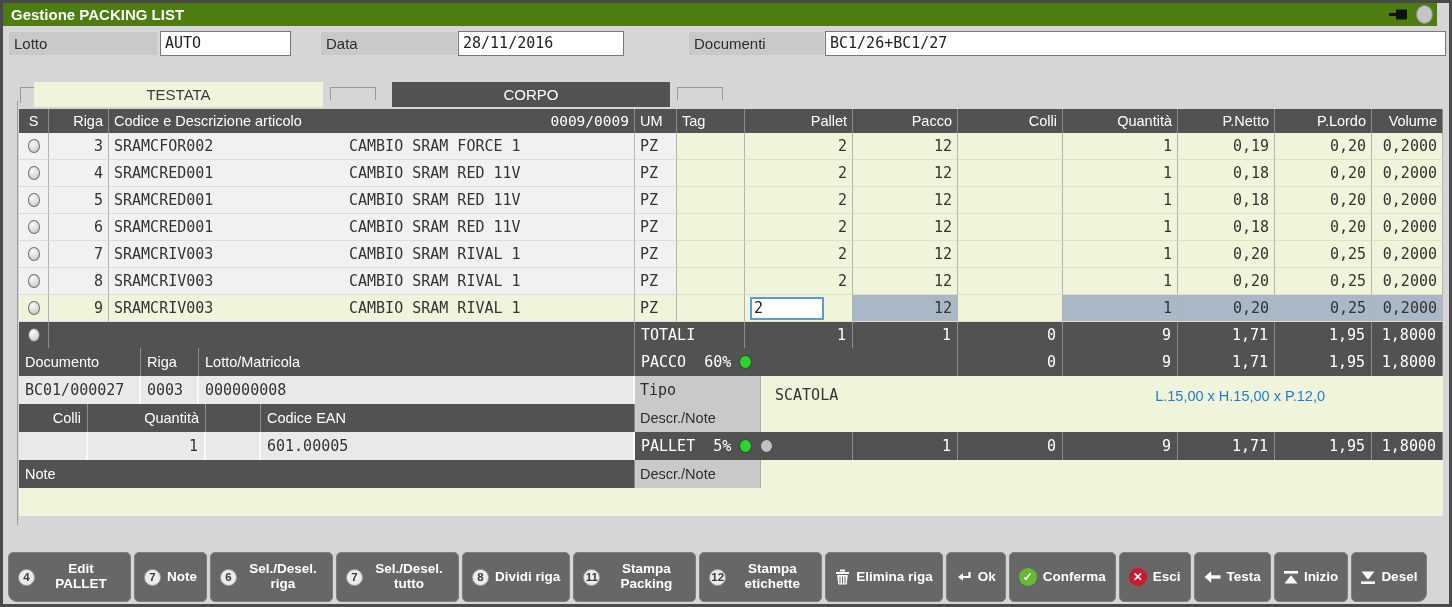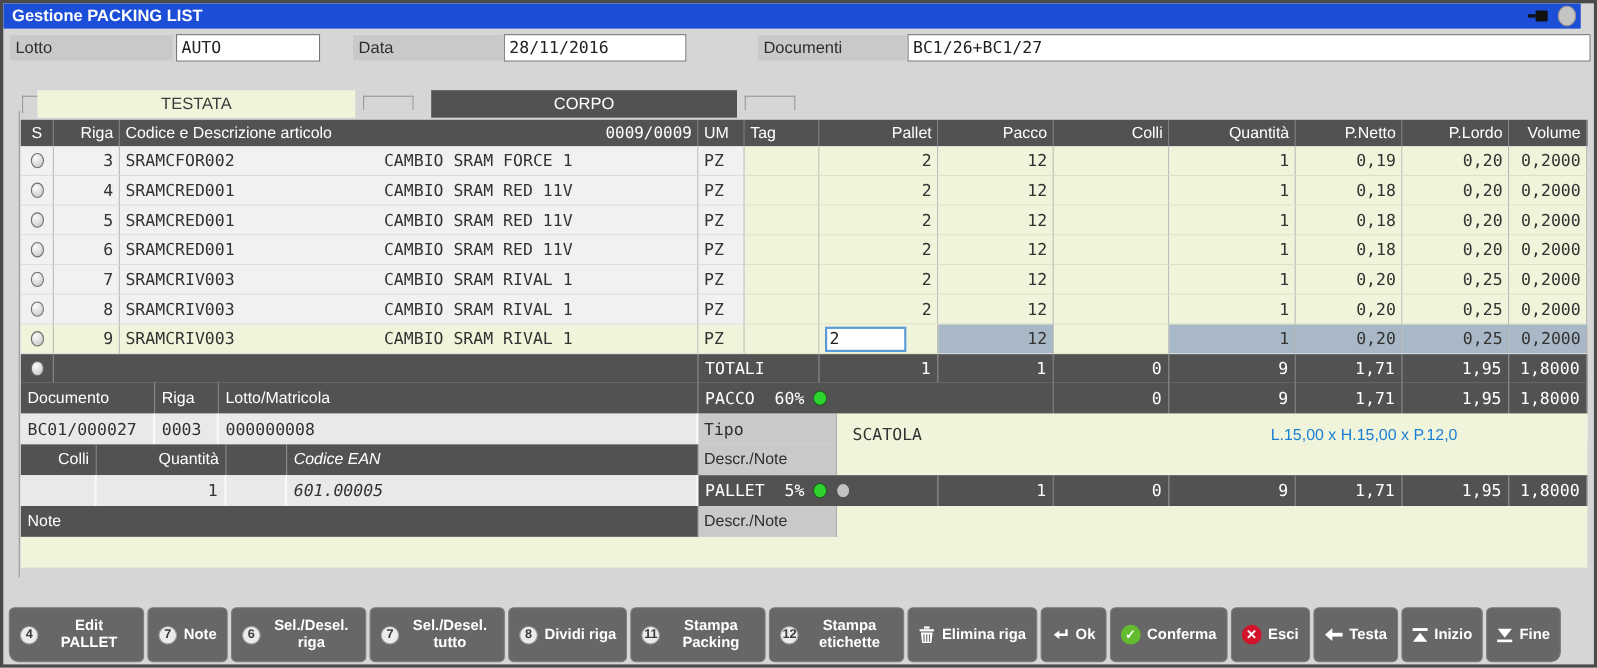--- a/index.html
+++ b/index.html
@@ -1,21 +1,21 @@
 <!DOCTYPE html>
 <html><head>
 <meta charset="utf-8">
 <style>
   html,body{margin:0;padding:0;background:#b9b9b9;}
   *{box-sizing:border-box;}
   .window{position:relative;width:1452px;height:607px;background:#d6d6d6;border:3px solid #4a4a4a;overflow:hidden;font-family:"Liberation Sans",sans-serif;}
   .mono{font-family:"DejaVu Sans Mono",monospace;}
 
   
-  .titlebar{position:absolute;left:0;top:0;right:12px;height:23px;background:#1d4ed8;color:#fff;display:flex;align-items:center;padding-left:8px;font-size:15px;font-weight:bold;}
+  .titlebar{position:absolute;left:0;top:0;right:12px;height:23px;background:#4d7c0f;color:#fff;display:flex;align-items:center;padding-left:8px;font-size:15px;font-weight:bold;}
   .titlebar-icons{margin-left:auto;display:flex;align-items:center;gap:4px;padding-right:4px;}
   .pin-ic{display:inline-flex;}
   .circle-btn{width:17px;height:19px;border-radius:50%;background:#c4c4c4;border:1px solid #8d8d8d;}
 
   
   .flabel{position:absolute;top:29px;height:23px;background:#c9c9c9;color:#2e2e2e;font-size:15px;line-height:23px;padding-left:5px;}
   .finput{position:absolute;top:28px;height:25px;background:#fff;border:1px solid #787878;color:#222;font-size:15px;line-height:23px;padding-left:4px;font-family:"DejaVu Sans Mono",monospace;white-space:pre;}
 
   
   .tab{position:absolute;top:79px;height:25px;display:flex;align-items:center;justify-content:center;font-size:15px;}
@@ -55,21 +55,21 @@
   .row-totali{height:26px;}
   .dcell{background:#525252;color:#fff;font-size:14.5px;line-height:26px;padding:0 6px;border-right:1px solid #8b8b8b;white-space:pre;overflow:hidden;display:flex;align-items:center;}
   .dcell.num{justify-content:flex-end;}
   .dcell.mono,.glabel.mono{font-family:"DejaVu Sans Mono",monospace;font-size:15px;}
   .filler-dark{background:#525252;border-right:1px solid #8b8b8b;}
   .w-filler{width:586px;}
   .w-totlabel{width:110px;}
   .w-paccolabel{width:323px;}
   .w-palletlabel{width:218px;}
   .l-doc{width:122px;}.l-riga{width:58px;}.l-lotto{width:436px;}
-  .e-colli{width:69px;}.e-qta{width:118px;}.e-blank{width:55px;}.e-ean{width:374px;font-style:italic;}
+  .e-colli{width:69px;}.e-qta{width:118px;}.e-blank{width:55px;}.e-ean{width:374px;}
   .g-label{width:126px;}
   .lrow{background:#f7f7f7;}
   .lcell{background:#e9e9e9;color:#333;font-size:15px;line-height:26px;padding:0 6px;border-right:2px solid #f9f9f9;white-space:pre;display:flex;align-items:center;font-family:"DejaVu Sans Mono",monospace;}
   .lcell.num{justify-content:flex-end;}
   .glabel{background:#c9c9c9;color:#2e2e2e;font-size:14.5px;line-height:26px;padding:0 5px;display:flex;align-items:center;border-right:1px solid #adadad;white-space:nowrap;}
   .creamfill{background:#f0f4da;display:flex;align-items:flex-end;}
   .w-682{width:682px;}
   .w-1424{width:1424px;}
   .dims{margin-left:auto;margin-right:118px;color:#1b7fd6;font-size:14.5px;font-family:"Liberation Sans",sans-serif;}
   .tipo-val{padding-left:14px;font-size:15px;color:#333;}
@@ -415,16 +415,16 @@
         </span>
         <span class="tb-label">Inizio</span>
       </div>
       <div class="tb">
         <span class="ic">
           <svg width="14" height="13" viewBox="0 0 14 13">
             <path d="M7 8.8 0.5 0.5h13z" fill="#fff"></path>
             <rect x="0" y="10.4" width="14" height="2.6" fill="#fff"></rect>
           </svg>
         </span>
-        <span class="tb-label">Fine</span>
+        <span class="tb-label">Desel</span>
       </div>
     </div>
 </div>
 
 </body></html>

